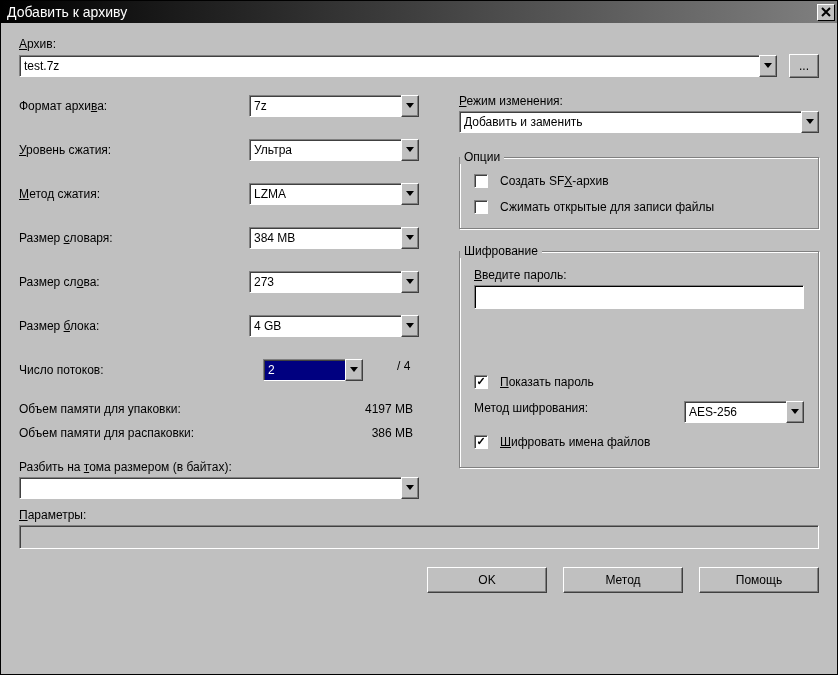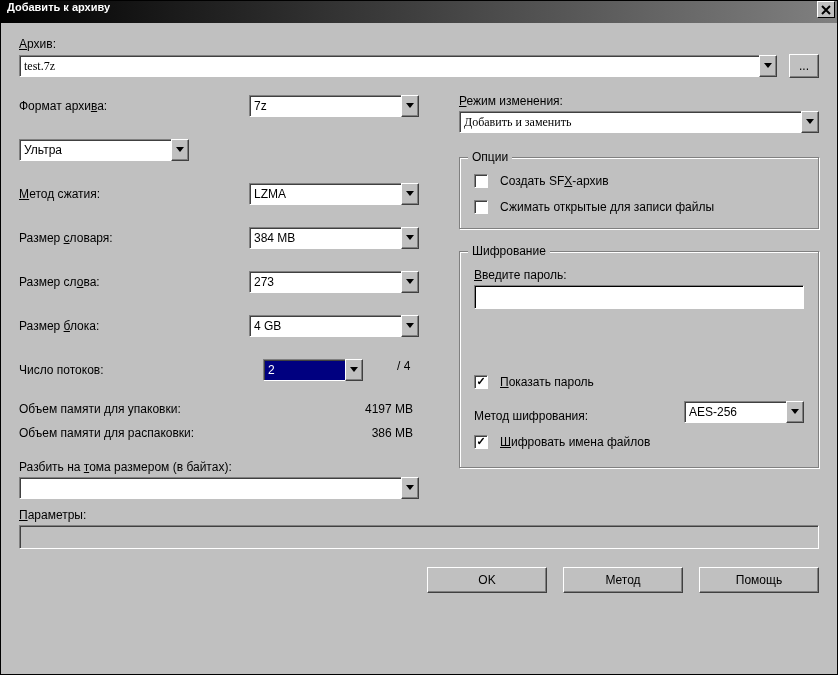--- a/index.html
+++ b/index.html
@@ -18,24 +18,24 @@
     background: #c0c0c0;
     border: 1px solid #000;
     display: flex;
     flex-direction: column;
   }
   .titlebar {
     height: 22px;
     background: linear-gradient(to right, #000000, #808080);
     color: #fff;
     display: flex;
-    align-items: flex-start;
+    align-items: center;
     padding: 0 2px 0 6px;
-    font-weight: bold;
-    font-size: 11px;
+    font-weight: normal;
+    font-size: 14px;
   }
   .titlebar .title { flex: 1; }
   .titlebtn {
     width: 18px;
     height: 17px;
     background: #c0c0c0;
     border-top: 1px solid #fff;
     border-left: 1px solid #fff;
     border-right: 1px solid #000;
     border-bottom: 1px solid #000;
@@ -123,21 +123,21 @@
     border-top: 1px solid #fff;
     border-left: 1px solid #fff;
     border-right: 1px solid #404040;
     border-bottom: 1px solid #404040;
     box-shadow: inset -1px -1px 0 #808080;
     display: flex;
     align-items: center;
     justify-content: center;
   }
   .dropdown .dd-btn svg { width: 8px; height: 6px; }
-  .dropdown.full { width: 100%; font-family: Liberation Serif, serif; }
+  .dropdown.full { width: 100%; }
   .raised-btn {
     background: #c0c0c0;
     border-top: 1px solid #fff;
     border-left: 1px solid #fff;
     border-right: 1px solid #404040;
     border-bottom: 1px solid #404040;
     box-shadow: inset -1px -1px 0 #808080;
     display: flex;
     align-items: center;
     justify-content: center;
@@ -157,21 +157,21 @@
   .groupbox {
     border: 1px solid #808080;
     box-shadow: 1px 1px 0 #fff, inset 1px 1px 0 #fff;
     padding: 16px 14px 14px 14px;
     margin-top: 8px;
     position: relative;
   }
   .groupbox .legend {
     position: absolute;
     top: -8px;
-    left: 8px;
+    left: 0;
     background: #c0c0c0;
     padding: 0 4px;
   }
   .chk {
     display: flex;
     align-items: center;
     gap: 12px;
     margin-bottom: 12px;
   }
   .chkbox {
@@ -191,21 +191,21 @@
     content: "✓";
     font-size: 11px;
     line-height: 1;
     font-weight: bold;
     color: #000;
     position: relative;
     top: -1px;
   }
   .encrypt-row {
     display: flex;
-    align-items: flex-end;
+    align-items: flex-start;
     gap: 12px;
     margin-bottom: 12px;
   }
   .encrypt-row .elabel { flex: 1; }
   .encrypt-row .dropdown { width: 120px; }
   .footer-btns {
     display: flex;
     justify-content: flex-end;
     gap: 16px;
     margin-top: 18px;
@@ -258,20 +258,21 @@
               <div class="dd-btn">
                   <svg viewBox="0 0 8 6">
                     <path d="M0 0 L8 0 L4 5 Z" fill="#000"></path>
                   </svg>
                 </div>
             </div>
           </div>
         </div>
 
         <div class="fldrow">
+          <div class="flabel"><span class="und">У</span><span>ровень сжатия:</span></div>
           <div class="fcontrol">
             <div class="dropdown">
               <div class="dd-text">Ультра</div>
               <div class="dd-btn">
                   <svg viewBox="0 0 8 6">
                     <path d="M0 0 L8 0 L4 5 Z" fill="#000"></path>
                   </svg>
                 </div>
             </div>
           </div>

